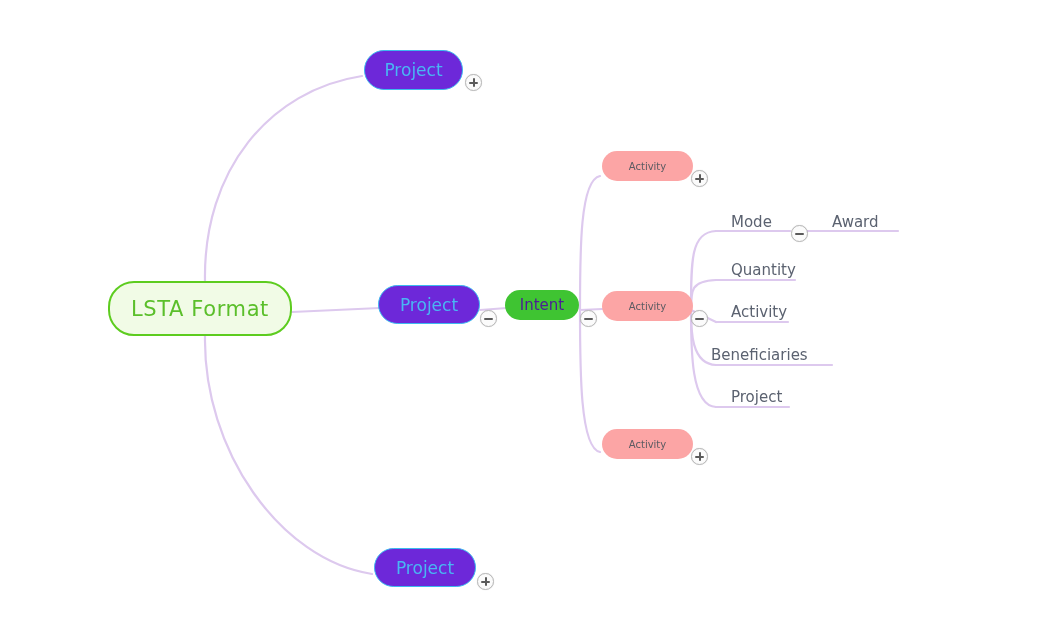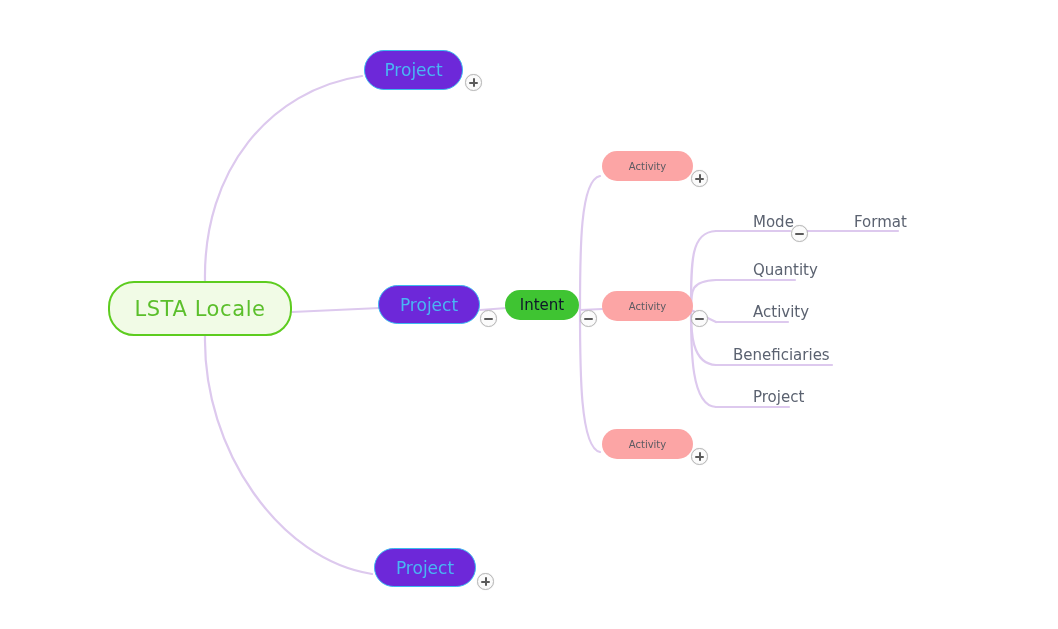--- a/index.html
+++ b/index.html
@@ -54,42 +54,41 @@
     border-radius: 20px;
     color: #49b6f3;
     font-size: 17px;
   }
 
   
   .node-intent {
     background: #3fc432;
     border: none;
     border-radius: 16px;
-    color: #0f172a;
+    color: #4c1d95;
     font-size: 15px;
   }
 
   
   .node-activity {
     background: #fca5a5;
     border: none;
     border-radius: 16px;
     color: #5b5b62;
     font-size: 10px;
   }
 
   
   .node-leaf {
     background: transparent;
     border: none;
     color: #5b6270;
     font-size: 15px;
     justify-content: flex-start;
     padding-left: 2px;
-    margin-left: 22px;
   }
 
   
   .toggle {
     position: absolute;
     width: 17px;
     height: 17px;
     border-radius: 50%;
     background: #fbfbfb;
     border: 1px solid #b9b9b9;
@@ -139,34 +138,34 @@
       <path d="M 716 280 L 795 280"></path>
       <path d="M 691 310 L 716 322"></path>
       <path d="M 716 322 L 788 322"></path>
       <path d="M 691 310 C 691 330 691 364 716 365"></path>
       <path d="M 716 365 L 832 365"></path>
       <path d="M 691 310 C 691 350 691 406 716 407"></path>
       <path d="M 716 407 L 789 407"></path>
     </g>
   </svg>
 
-  <div class="node node-root" style="left: 108px; top: 281px; width: 184px; height: 55px;">LSTA  Locale</div>
+  <div class="node node-root" style="left: 108px; top: 281px; width: 184px; height: 55px;">LSTA  Format</div>
 
   <div class="node node-project" style="left: 364px; top: 50px; width: 99px; height: 40px;">Project</div>
   <div class="node node-project" style="left: 378px; top: 285px; width: 102px; height: 39px;">Project</div>
   <div class="node node-project" style="left: 374px; top: 548px; width: 102px; height: 39px;">Project</div>
 
   <div class="node node-intent" style="left: 505px; top: 290px; width: 74px; height: 30px;">Intent</div>
 
   <div class="node node-activity" style="left: 602px; top: 151px; width: 91px; height: 30px;">Activity</div>
   <div class="node node-activity" style="left: 602px; top: 291px; width: 91px; height: 30px;">Activity</div>
   <div class="node node-activity" style="left: 602px; top: 429px; width: 91px; height: 30px;">Activity</div>
 
   <div class="node node-leaf" style="left: 729px; top: 210px; width: 54px; height: 24px;">Mode</div>
-  <div class="node node-leaf" style="left: 830px; top: 210px; width: 66px; height: 24px;">Format</div>
+  <div class="node node-leaf" style="left: 830px; top: 210px; width: 66px; height: 24px;">Award</div>
   <div class="node node-leaf" style="left: 729px; top: 258px; width: 72px; height: 24px;">Quantity</div>
   <div class="node node-leaf" style="left: 729px; top: 300px; width: 62px; height: 24px;">Activity</div>
   <div class="node node-leaf" style="left: 709px; top: 343px; width: 100px; height: 24px;">Beneficiaries</div>
   <div class="node node-leaf" style="left: 729px; top: 385px; width: 54px; height: 24px;">Project</div>
 
   <div id="toggle-host">
       <div class="toggle plus" style="left: 465px; top: 74px;"></div>
       <div class="toggle" style="left: 480px; top: 310px;"></div>
       <div class="toggle plus" style="left: 477px; top: 573px;"></div>
       <div class="toggle" style="left: 580px; top: 310px;"></div>

